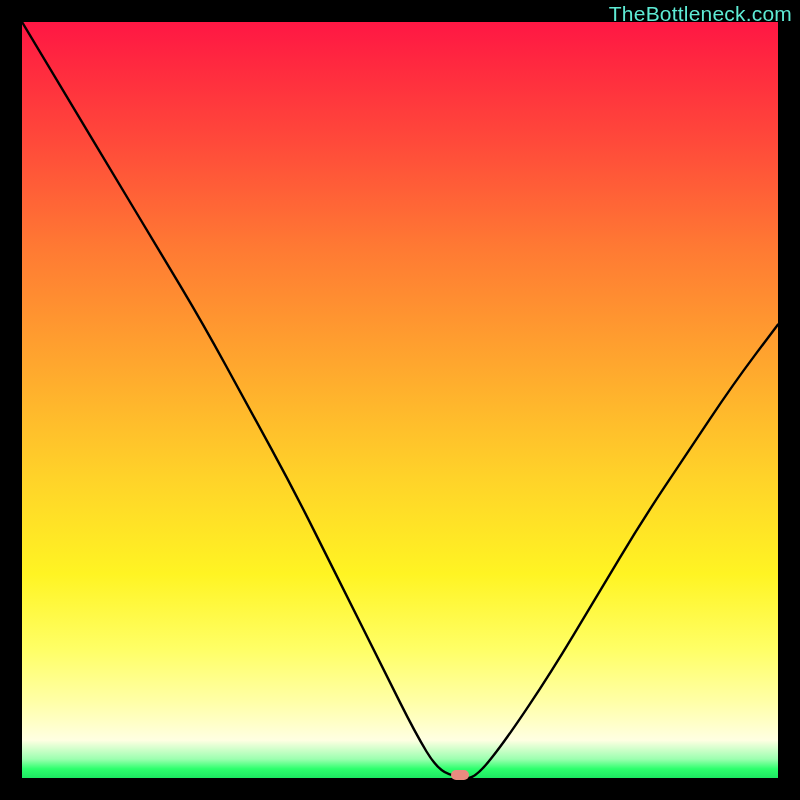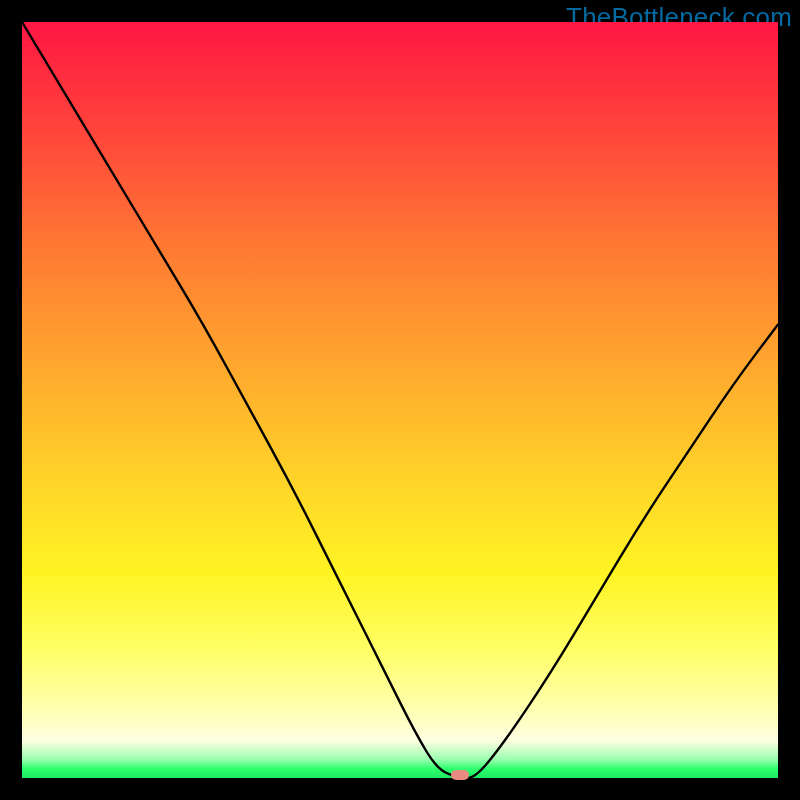--- a/index.html
+++ b/index.html
@@ -45,22 +45,22 @@
     position: absolute;
     left: 0;
     top: 0;
     width: 756px;
     height: 756px;
   }
   .watermark {
     position: absolute;
     top: 2px;
     right: 8px;
-    color: #0369a1;
-    font-size: 26px;
+    color: #5eead4;
+    font-size: 21px;
     font-weight: 500;
     letter-spacing: 0.2px;
     user-select: none;
   }
   .bottleneck-dot {
     position: absolute;
     width: 18px;
     height: 10px;
     background: #e98b80;
     border-radius: 6px;

